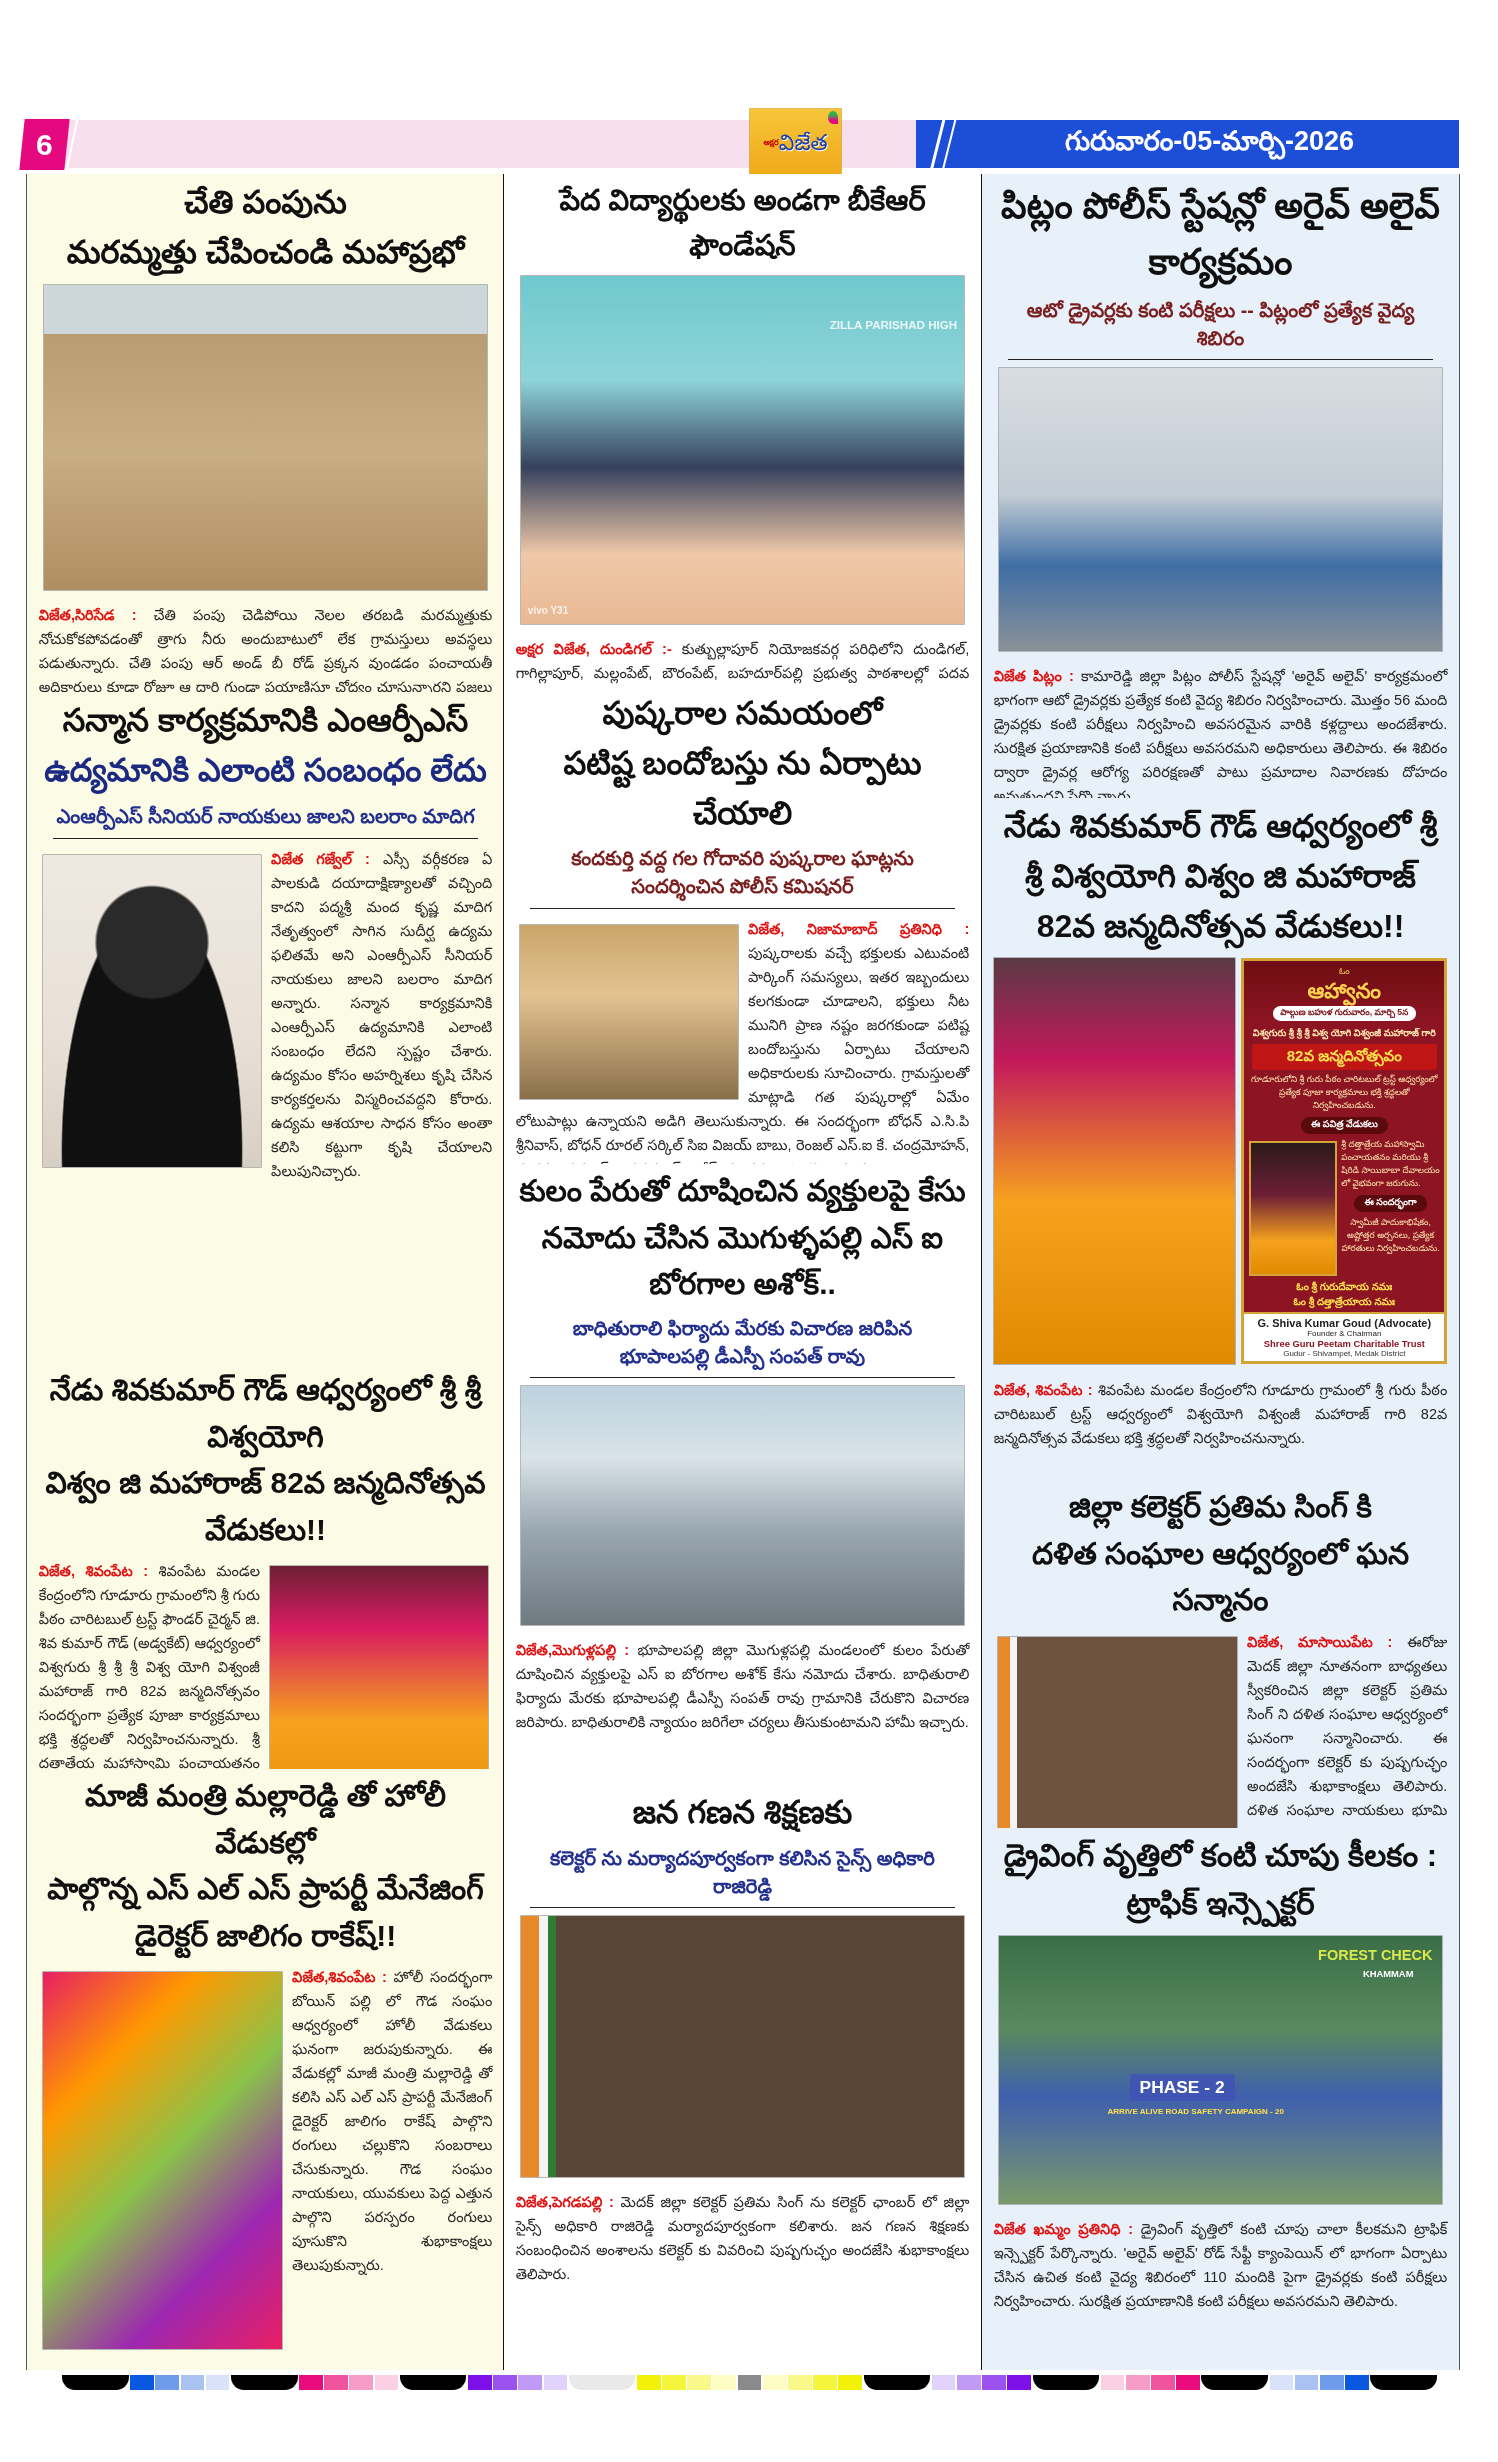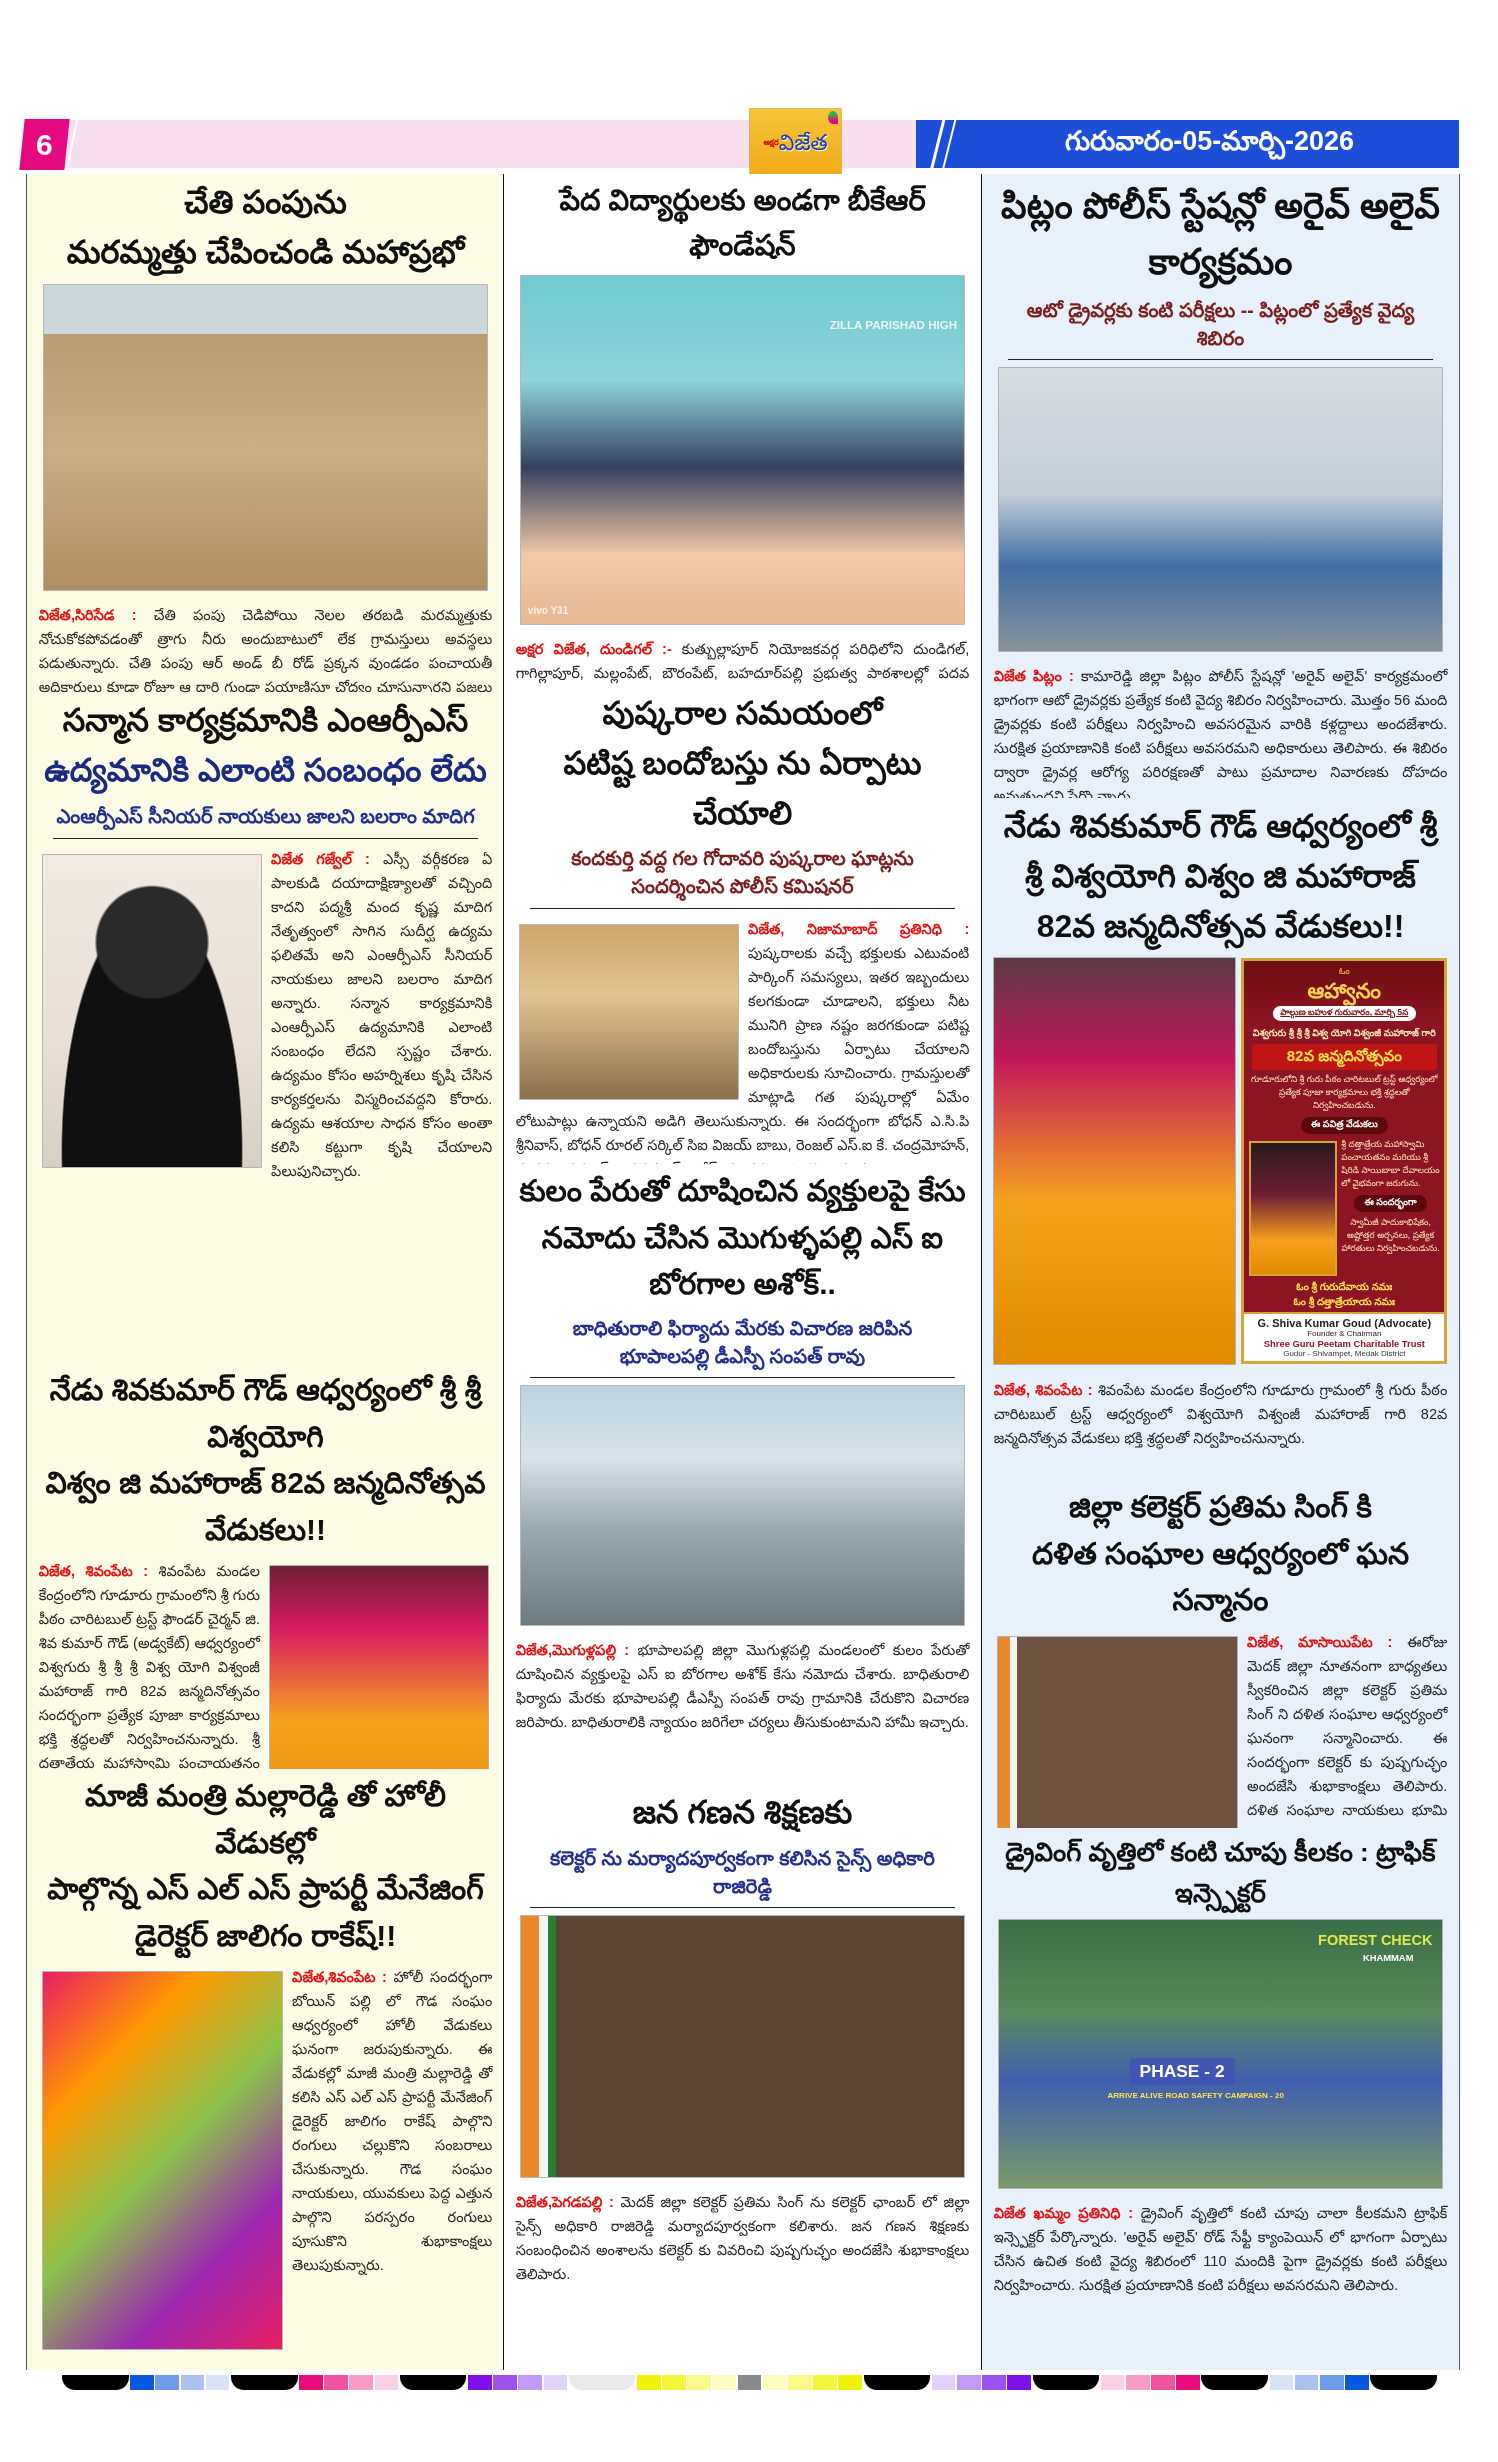--- a/index.html
+++ b/index.html
@@ -43,21 +43,21 @@
   .ph-left{float:left;margin:7.3px 10px 4.4px 4.4px;}
   .ph-right{float:right;margin:7.3px 4.4px 4.4px 10px;}
   .ph-label{position:absolute;font-weight:bold;}
 
   
   .media-row{display:flex;gap:5.8px;margin:7.3px 4.4px;}
   .flyer{background:#f6e8cf;border:3.6px solid #d4a437;box-sizing:border-box;font-size:8.7px;
          display:flex;flex-direction:column;overflow:hidden;}
   .fl-head{background:linear-gradient(180deg,#6e0d12,#8d1523);color:#ffd34d;text-align:center;padding:4.4px 2.9px 2.9px 2.9px;}
   .fl-title{font-size:21px;font-weight:bold;line-height:1.2;}
-  .fl-date{display:inline-block;background:#fff;color:#7a1016;border-radius:7.3px;padding:1.5px 7.3px;font-size:8.7px;font-weight:bold;margin-top:2.9px;text-decoration:underline;}
+  .fl-date{display:inline-block;background:#fff;color:#7a1016;border-radius:7.3px;padding:1.5px 7.3px;font-size:8.7px;font-weight:bold;margin-top:2.9px;}
   .fl-mid{background:#8d1523;color:#ffe9b0;text-align:center;padding:2.9px 4.4px;flex:1;}
   .fl-line1{font-size:9.4px;font-weight:bold;}
   .fl-band{background:#c01515;color:#ffe14d;font-size:15px;font-weight:bold;margin:3.6px 2.9px;padding:2.2px 0;border-radius:2.9px;}
   .fl-desc{font-size:8.7px;line-height:1.5;}
   .fl-pill{display:inline-block;background:#5a090d;color:#fff;border-radius:8.7px;padding:1.5px 10px;font-size:9.4px;font-weight:bold;margin:4.4px 0;}
   .fl-innerphoto{float:left;width:44%;height:131px;margin:2.9px 4.4px 2.9px 0;border:2.2px solid #d4a437;
                  background:linear-gradient(180deg,#2a1a1a 0%,#6e1f35 40%,#f6a21e 75%,#e08a00 100%);}
   .fl-mantra{font-size:10px;font-weight:bold;color:#ffe14d;line-height:1.5;clear:both;}
   .fl-foot{background:#fff;color:#222;text-align:center;padding:3.6px 2.9px;border-top:2.2px solid #d4a437;}
   .fl-name{font-size:11px;font-weight:bold;}
@@ -235,21 +235,21 @@
       <div class="hl" style="font-size:30px">జిల్లా కలెక్టర్ ప్రతిమ సింగ్ కి</div>
       <div class="hl" style="font-size:30px">దళిత సంఘాల ఆధ్వర్యంలో ఘన సన్మానం</div>
       <div class="body">
         <span class="photo ph-left" style="display:block;width:239px;height:203px;background:linear-gradient(90deg,#e8892a 0 5%,#f5f5f5 5% 8%,#6e5340 8%),linear-gradient(180deg,#6e5340 0%,#8a6a50 45%,#b08a64 100%)"></span>
         <span class="dateline">విజేత, మాసాయిపేట :</span>
         <span>ఈరోజు మెదక్ జిల్లా నూతనంగా బాధ్యతలు స్వీకరించిన జిల్లా కలెక్టర్ ప్రతిమ సింగ్ ని దళిత సంఘాల ఆధ్వర్యంలో ఘనంగా సన్మానించారు. ఈ సందర్భంగా కలెక్టర్ కు పుష్పగుచ్ఛం అందజేసి శుభాకాంక్షలు తెలిపారు. దళిత సంఘాల నాయకులు భూమి సమస్యలు, ఇతర సమస్యలను కలెక్టర్ దృష్టికి తీసుకెళ్లారు.</span>
       </div>
     </div>
 
     <div class="article" style="height:542px">
-      <div class="hl" style="font-size:26px">డ్రైవింగ్ వృత్తిలో కంటి చూపు కీలకం : ట్రాఫిక్ ఇన్స్పెక్టర్</div>
+      <div class="hl" style="font-size:31px">డ్రైవింగ్ వృత్తిలో కంటి చూపు కీలకం : ట్రాఫిక్ ఇన్స్పెక్టర్</div>
       <div class="photo ph-full" style="height:268px;background:linear-gradient(180deg,#3a6e46 0%,#5a8a5f 35%,#3f5fae 60%,#7a9a6a 100%)">
         <span class="ph-label" style="top:11.6px;right:10px;color:#d9e84a;font-size:14.5px">FOREST CHECK</span>
         <span class="ph-label" style="top:32px;right:29px;color:#ffffff;font-size:9.4px">KHAMMAM</span>
         <span class="ph-label" style="top:138px;left:131px;color:#ffffff;font-size:17.4px;background:#3f51b5cc;padding:2.9px 10px;border-radius:2.9px">PHASE - 2</span>
         <span class="ph-label" style="top:171px;left:109px;color:#ffe14d;font-size:8px">ARRIVE ALIVE ROAD SAFETY CAMPAIGN - 20</span>
       </div>
       <div class="body">
         <span class="dateline">విజేత ఖమ్మం ప్రతినిధి :</span>
         <span>డ్రైవింగ్ వృత్తిలో కంటి చూపు చాలా కీలకమని ట్రాఫిక్ ఇన్స్పెక్టర్ పేర్కొన్నారు. 'అరైవ్ అలైవ్' రోడ్ సేఫ్టీ క్యాంపెయిన్ లో భాగంగా ఏర్పాటు చేసిన ఉచిత కంటి వైద్య శిబిరంలో 110 మందికి పైగా డ్రైవర్లకు కంటి పరీక్షలు నిర్వహించారు. సురక్షిత ప్రయాణానికి కంటి పరీక్షలు అవసరమని తెలిపారు.</span>
       </div>

